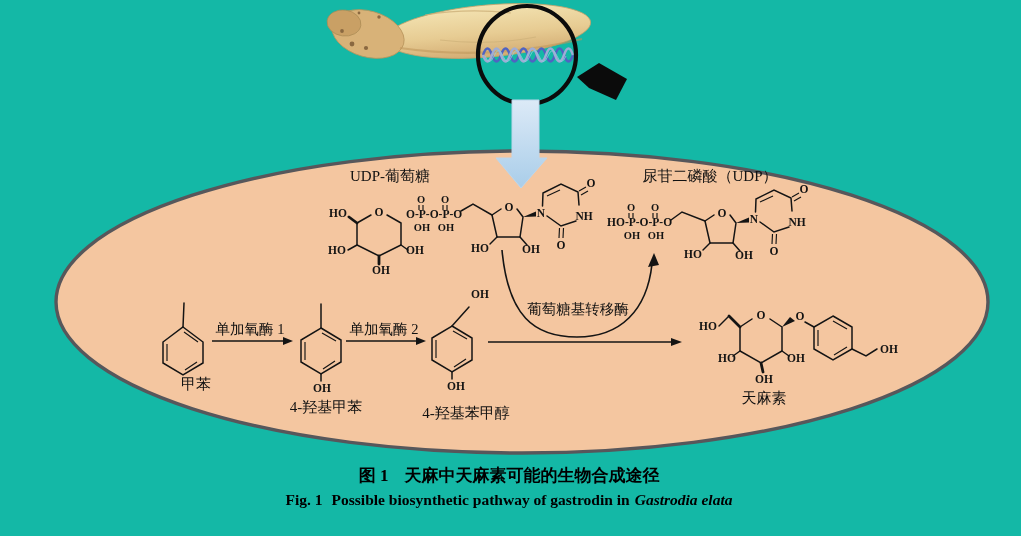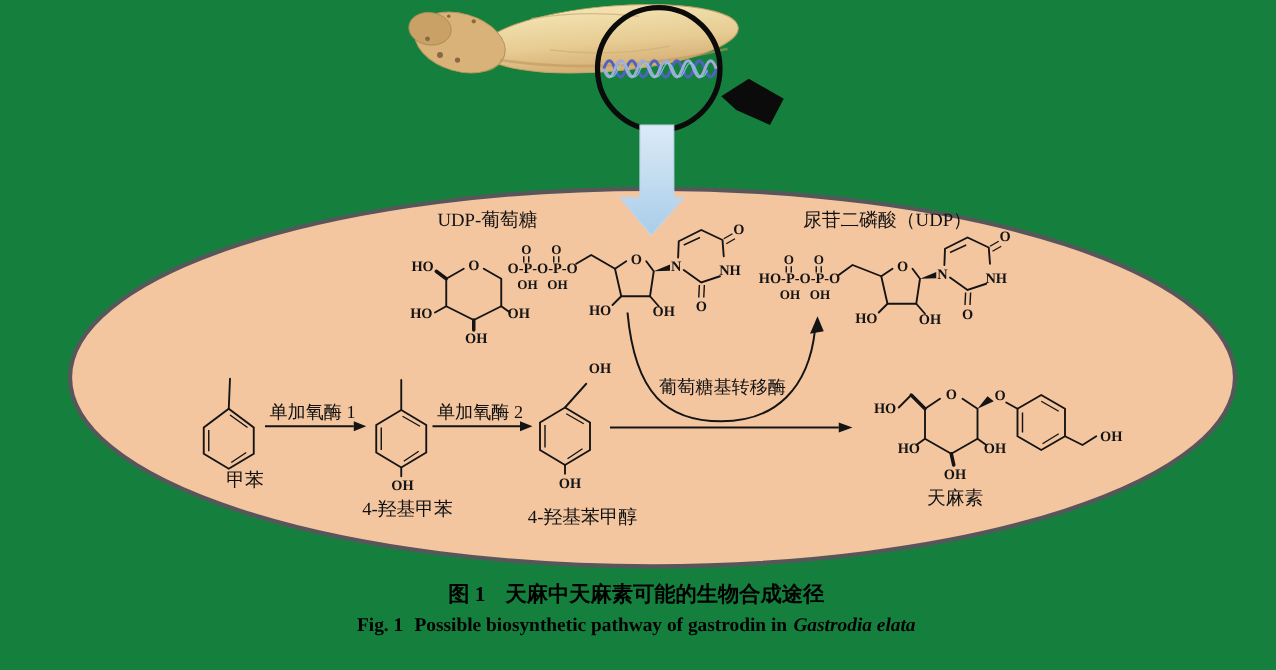--- a/index.html
+++ b/index.html
@@ -1,16 +1,16 @@
 <!DOCTYPE html>
 <html><head>
 <meta charset="utf-8">
 <style>
   html,body{margin:0;padding:0;background:#ffffff;}
-  .figure-wrap{position:relative;width:1021px;height:536px;background:#15803d;overflow:hidden;
+  .figure-wrap{position:relative;width:1021px;height:536px;background:#14b8a6;overflow:hidden;
     font-family:"Liberation Serif", serif;}
   svg{display:block}
   .atom{font:700 11.5px "Liberation Serif", serif; fill:#141414;}
   .atom-sm{font:700 10.5px "Liberation Serif", serif; fill:#141414;}
   .cn{font:400 15px "Liberation Serif", serif; fill:#111111;}
   .cn-sm{font:400 14.5px "Liberation Serif", serif; fill:#111111;}
   .cap-zh{font:700 17px "Liberation Serif", serif; fill:#000;}
   .cap-en{font:700 15.5px "Liberation Serif", serif; fill:#000;}
   .cap-it{font-style:italic;}
   .bond{stroke:#141414;stroke-width:1.5;fill:none;stroke-linecap:round;}

